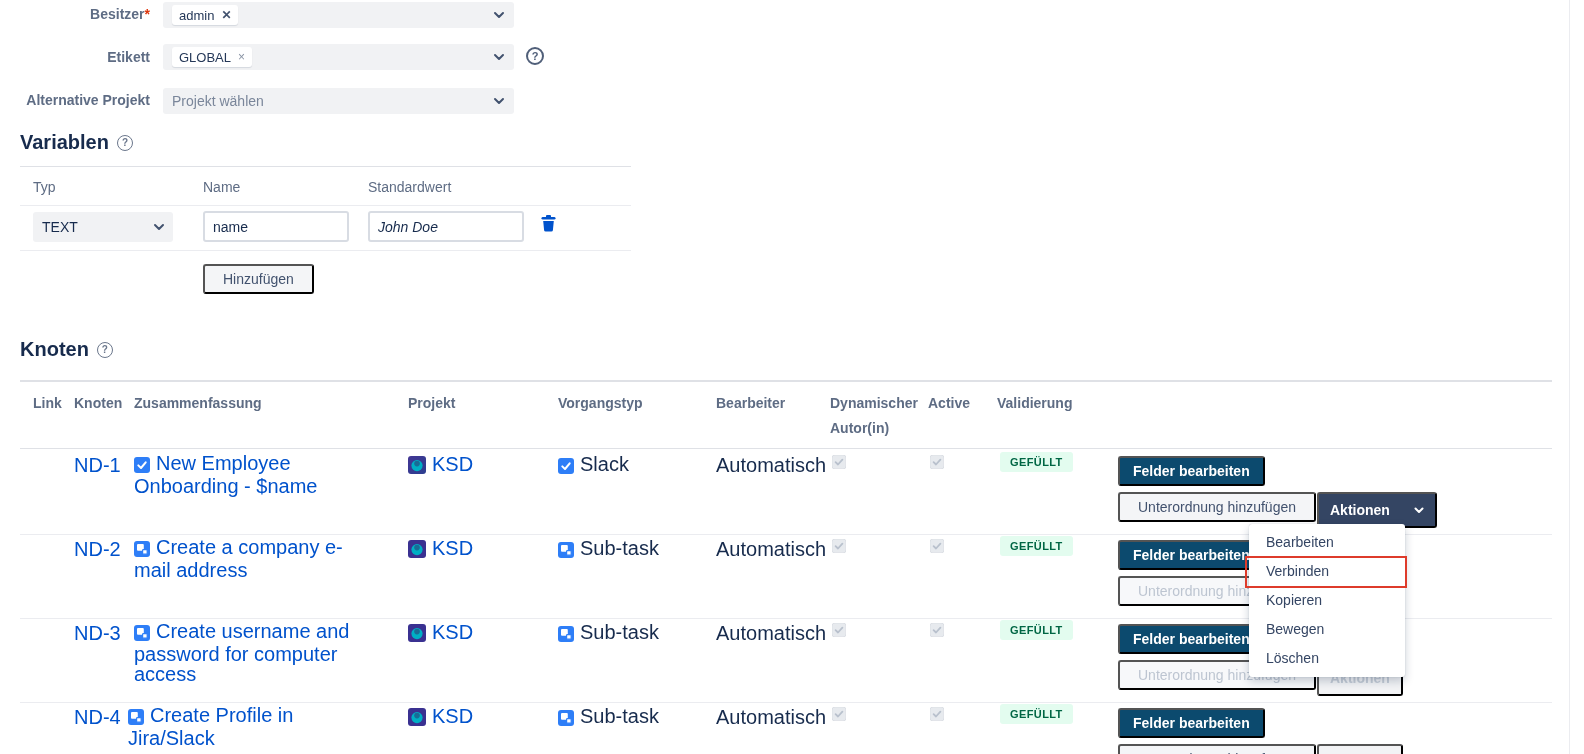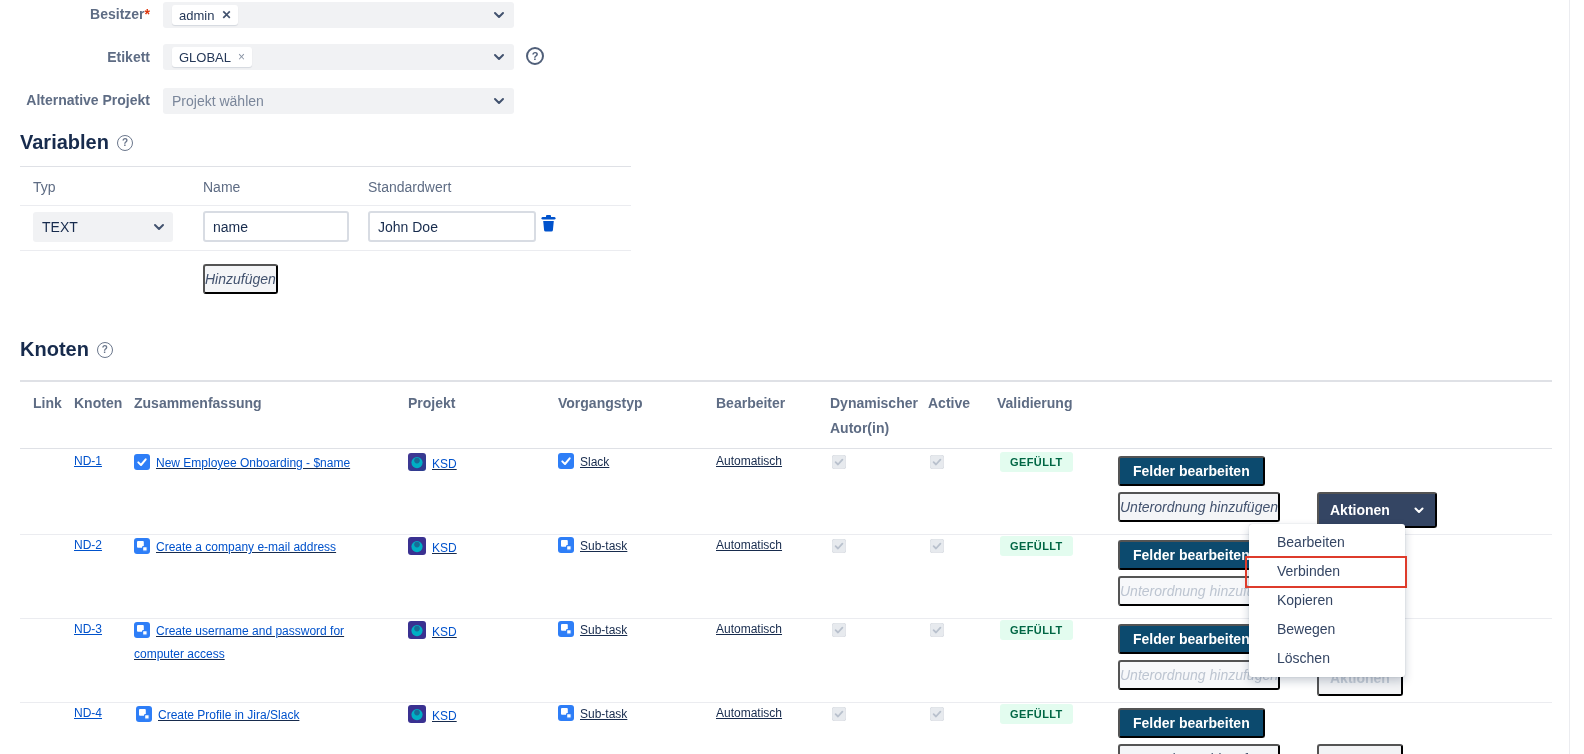--- a/index.html
+++ b/index.html
@@ -33,38 +33,38 @@
 
   
   .vhead { position:absolute; color:#5E6C84; font-size:14px; font-weight:400; }
   .vsel { position:absolute; left:33px; top:212px; width:140px; height:30px; background:#F1F2F4; border-radius:3px; display:flex; align-items:center; padding:0 26px 0 9px; }
   .vsel .chev { position:absolute; right:8px; top:50%; transform:translateY(-50%); display:flex; }
   .tin { position:absolute; top:211px; height:31px; border:2px solid #D8DCE3; border-radius:3px; background:#fff; font-family:"Liberation Sans",sans-serif; font-size:14px; color:#172B4D; padding:0 8px; outline:none; }
 
   
   .btn { position:absolute; height:30px; border-radius:3px; display:inline-flex; align-items:center; font-size:14px; white-space:nowrap; cursor:default; }
   .btn-primary { background:#0c4a6e; color:#fff; font-weight:700; padding:0 13px; }
-  .btn-subtle  { background:#F4F5F7; color:#42526E; padding:0 0;font-style:italic; }
+  .btn-subtle  { background:#F4F5F7; color:#42526E; padding:0 18px; }
   .btn-navy    { background:#344563; color:#fff; font-weight:600; padding:16px 11px; gap:24px; }
   .btn-subtle.faded { background:#F7F8FA; color:#BDC5D1; }
   .btn-navy.faded   { background:#F2F3F5; color:#C5CCD6; font-weight:600; }
 
   .lozenge { position:absolute; background:#E3FCEF; color:#006644; font-weight:700; font-size:11px; letter-spacing:.4px; height:20px; line-height:20px; border-radius:3px; padding:0 10px; }
 
   
   .nhead { position:absolute; color:#5E6C84; font-weight:600; font-size:14px; }
-  .cell { position:absolute; font-size:12px; color:#172B4D;text-decoration:underline; }
+  .cell { position:absolute; font-size:20px; color:#172B4D; }
   .link-blue { color:#0052CC; }
   .sumcell { width:230px; line-height:20px; }
   .iicon { display:inline-block; vertical-align:-3px; margin-right:6px; }
 
   .dchk { position:absolute; width:14px; height:14px; }
 
   
-  .menu { position:absolute; left:1249px; top:524px; width:156px; background:#fff; border-radius:3px; padding:4px 12px; box-shadow:0 4px 10px rgba(9,30,66,.22), 0 0 1px rgba(9,30,66,.32); z-index:20; }
+  .menu { position:absolute; left:1249px; top:524px; width:156px; background:#fff; border-radius:3px; padding:4px 1px; box-shadow:0 4px 10px rgba(9,30,66,.22), 0 0 1px rgba(9,30,66,.32); z-index:20; }
   .menu-item { height:29px; line-height:29px; padding-left:16px; font-size:14px; color:#344563; cursor:default; }
   .red-box { position:absolute; left:1245px; top:556px; width:162px; height:32px; border:2px solid #DE3B2B; z-index:22; }
 
   .edge-line { position:absolute; left:1569px; top:0; width:1px; height:754px; background:#EBECF0; }
 </style>
 </head>
 <body>
 
 <div>
   <div class="f-label" style="top:2px;">
@@ -124,21 +124,21 @@
 
 <div class="vsel">
   <span>TEXT</span>
   <span class="chev">
     <svg width="12" height="8" viewBox="0 0 12 8">
         <polyline points="2,2 6,6 10,2" fill="none" stroke="#42526E" stroke-width="2" stroke-linecap="round" stroke-linejoin="round"></polyline>
       </svg>
   </span>
 </div>
 <input class="tin" style="left: 203px; width: 146px;" value="name">
-<input class="tin" style="left: 368px; width: 168px;" value="John Doe">
+<input class="tin" style="left: 368px; width: 156px; font-style: italic;" value="John Doe">
 <span class="abs" style="left:540px; top:214px;">
   <svg width="17" height="18" viewBox="0 0 17 18">
     <rect x="6" y="1" width="5" height="3" rx="1" fill="#0052CC"></rect>
     <rect x="1.5" y="3" width="14" height="2.6" rx="1.3" fill="#0052CC"></rect>
     <path d="M3.2 7 h10.6 l-0.9 9.2 a1.6 1.6 0 0 1 -1.6 1.4 h-5.6 a1.6 1.6 0 0 1 -1.6 -1.4 z" fill="#0052CC"></path>
   </svg>
 </span>
 <div class="hr" style="left:20px; top:250px; width:611px;"></div>
 
 <button class="btn btn-subtle" style="left:203px; top:264px;">Hinzufügen</button>
@@ -289,21 +289,21 @@
   <button class="btn btn-primary" style="left:1118px; top:624px;">Felder bearbeiten</button>
   <button class="btn btn-subtle faded" style="left:1118px; top:660px;">Unterordnung hinzufügen</button>
   <button class="btn btn-navy faded" style="left:1317px; top:660px;">
     <span>Aktionen</span>
   </button>
 </div>
 <div class="hr" style="left:20px; top:702px; width:1532px;"></div>
 
 <div>
   <span class="cell link-blue" style="left:74px; top:706px;">ND-4</span>
-  <div class="cell sumcell" style="left:136px; top:705px;">
+  <div class="cell sumcell" style="left:128px; top:705px;">
     <span class="iicon"><svg width="16" height="16" viewBox="0 0 16 16">
           <rect width="16" height="16" rx="3" fill="#2E7EF7"></rect>
           <rect x="3" y="3" width="6.8" height="6.8" rx="1" fill="#fff"></rect>
           <rect x="8.6" y="8.6" width="4.6" height="4.6" rx="0.8" fill="#fff" stroke="#2E7EF7" stroke-width="1.2"></rect>
         </svg></span><span class="link-blue">Create Profile in Jira/Slack</span>
   </div>
   <div class="cell" style="left:408px; top:705px;">
     <span class="iicon"><svg width="18" height="18" viewBox="0 0 18 18">
           <rect width="18" height="18" rx="3" fill="#3A3191"></rect>
           <circle cx="9" cy="9.6" r="5.6" fill="#00AFC4"></circle>

